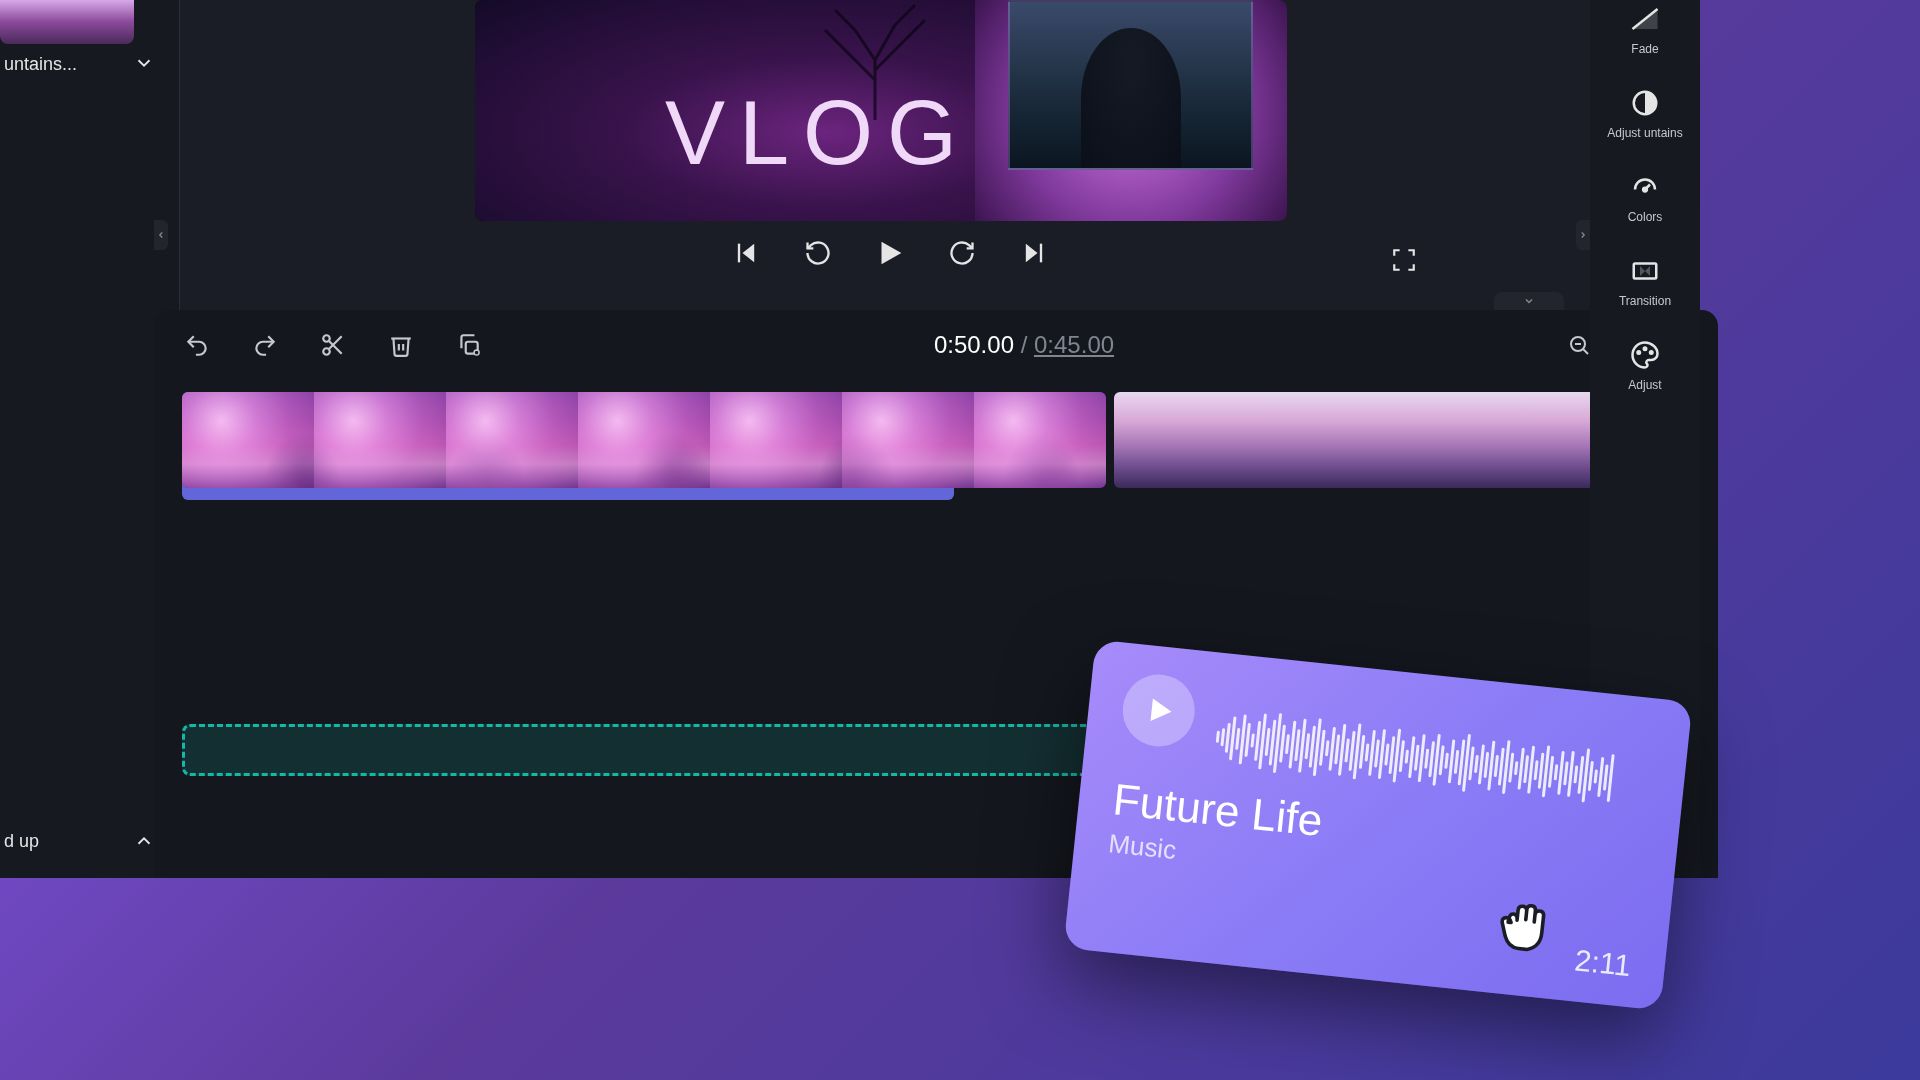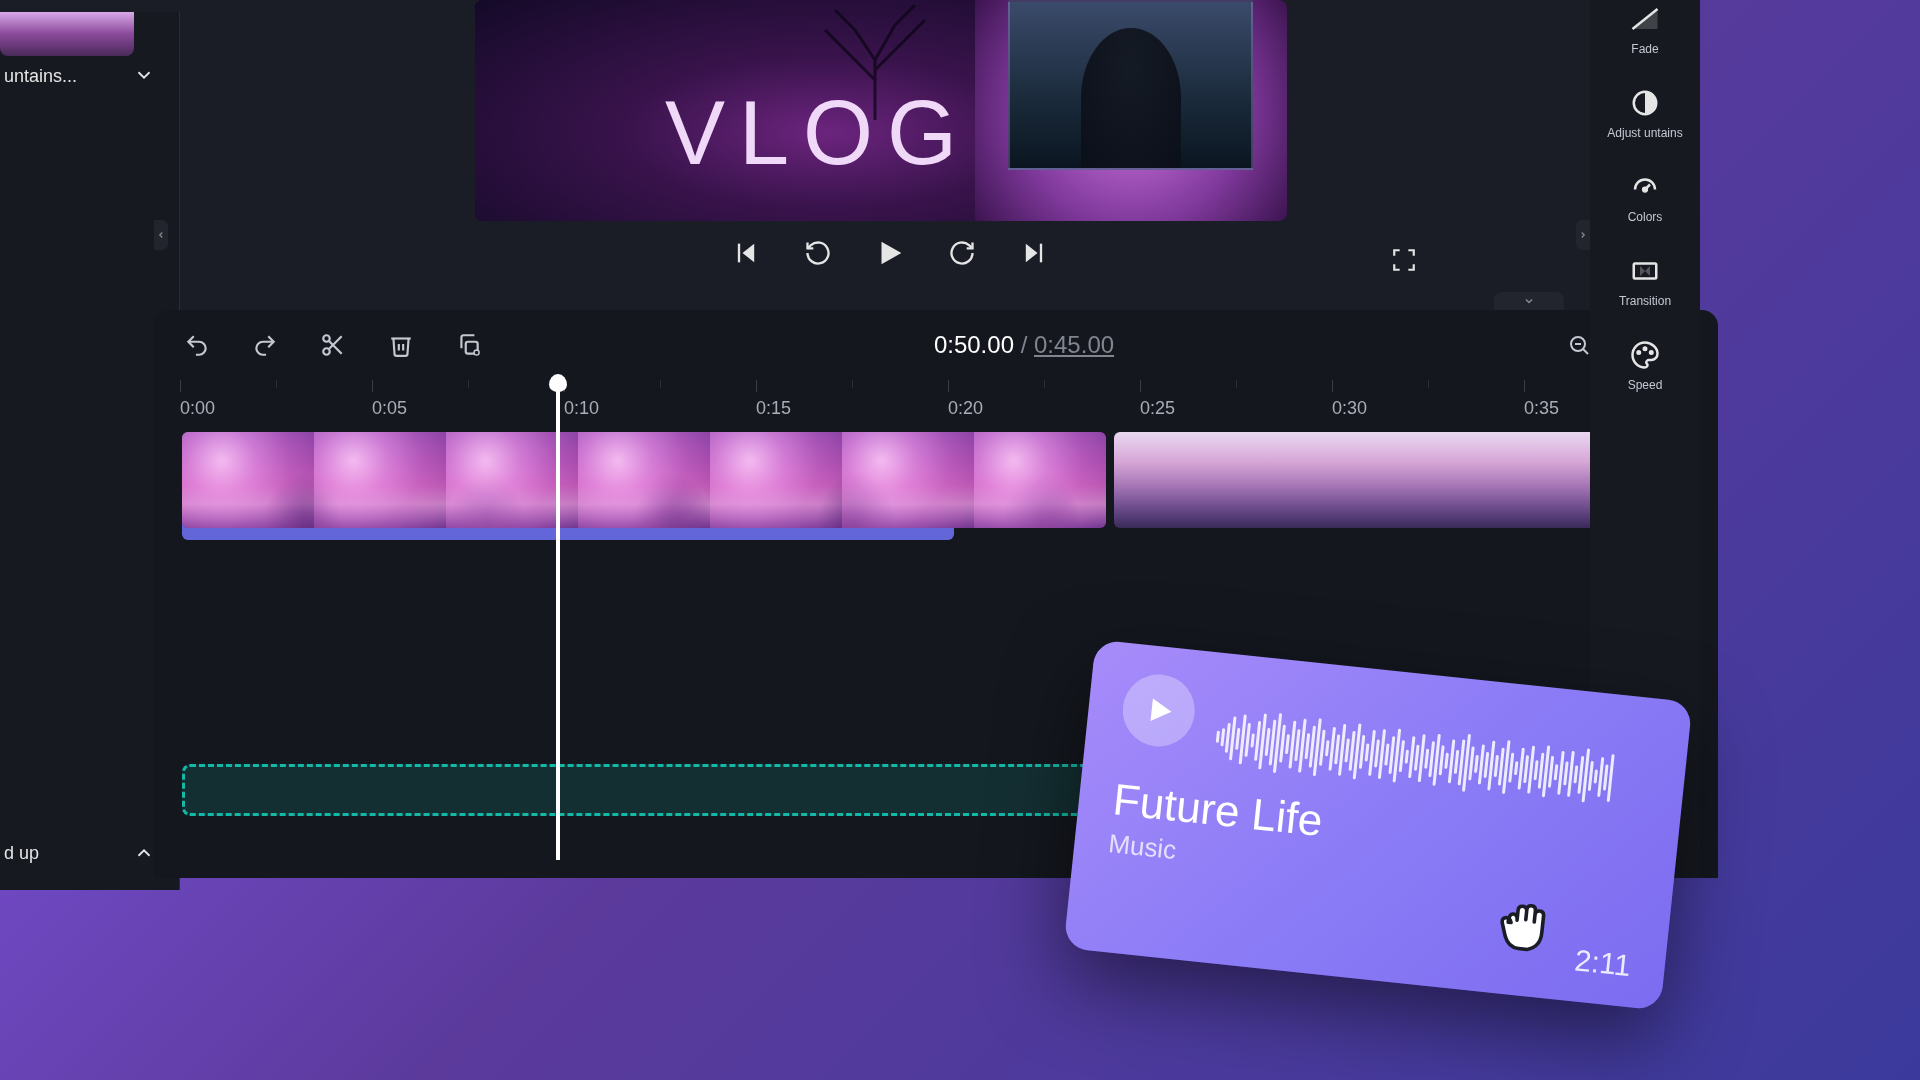--- a/index.html
+++ b/index.html
@@ -1,20 +1,20 @@
 <!DOCTYPE html>
 <html><head>
 <meta charset="utf-8">
 <style>
 * { margin: 0; padding: 0; box-sizing: border-box; font-family: -apple-system, BlinkMacSystemFont, 'Segoe UI', sans-serif; }
 body { width: 1920px; height: 1080px; background: linear-gradient(135deg, #8b5cf6 0%, #5b3a9c 50%, #3b3a9c 100%); overflow: hidden; position: relative; }
 
 .editor-wrap { position: absolute; top: 0; left: 0; width: 1700px; height: 878px; background: #1a1d26; }
 
-.left-sidebar { position: absolute; top: 0; left: 0; width: 180px; height: 878px; background: #161920; border-right: 1px solid #2a2d36; margin-top: 12px; }
+.left-sidebar { position: absolute; top: 0; left: 0; width: 180px; height: 878px; background: #161920; border-right: 1px solid #2a2d36; }
 .thumb-item { position: absolute; top: 0; left: 0; width: 134px; height: 44px; background: linear-gradient(180deg, #d8a8e8 0%, #8a4a9a 50%, #4a2a5a 100%); border-radius: 0 0 8px 8px; }
 .thumb-label { position: absolute; top: 54px; left: 4px; font-size: 18px; color: #e5e5e5; }
 .thumb-chevron { position: absolute; top: 52px; right: 24px; }
 .bottom-label { position: absolute; bottom: 26px; left: 4px; font-size: 18px; color: #e5e5e5; }
 .bottom-chevron { position: absolute; bottom: 26px; right: 24px; }
 
 .collapse-handle { position: absolute; top: 220px; left: 154px; width: 14px; height: 30px; background: #22252e; border-radius: 0 6px 6px 0; display: flex; align-items: center; justify-content: center; }
 
 .preview-area { position: absolute; top: 0; left: 168px; width: 1444px; height: 302px; }
 .preview-canvas { position: absolute; top: 0; left: 307px; width: 812px; height: 221px; background: #000; border-radius: 8px; overflow: hidden; }
@@ -226,39 +226,20 @@
             <svg width="24" height="24" viewBox="0 0 24 24" fill="none" stroke="#c5c8d2" stroke-width="2">
               <polyline points="9 3 3 3 3 9"></polyline>
               <polyline points="15 21 21 21 21 15"></polyline>
               <line x1="3" y1="3" x2="10" y2="10"></line>
               <line x1="21" y1="21" x2="14" y2="14"></line>
             </svg>
           </div>
       </div>
     </div>
 
-    <div class="ruler" id="ruler">
-      <div class="playhead" id="playhead" style="left: 376px;"></div>
-    <div class="ruler-tick" style="left: 0px;">0:00</div>
-        <div class="ruler-minor" style="left: 96px;"></div>
-        <div class="ruler-tick" style="left: 192px;">0:05</div>
-        <div class="ruler-minor" style="left: 288px;"></div>
-        <div class="ruler-tick" style="left: 384px;">0:10</div>
-        <div class="ruler-minor" style="left: 480px;"></div>
-        <div class="ruler-tick" style="left: 576px;">0:15</div>
-        <div class="ruler-minor" style="left: 672px;"></div>
-        <div class="ruler-tick" style="left: 768px;">0:20</div>
-        <div class="ruler-minor" style="left: 864px;"></div>
-        <div class="ruler-tick" style="left: 960px;">0:25</div>
-        <div class="ruler-minor" style="left: 1056px;"></div>
-        <div class="ruler-tick" style="left: 1152px;">0:30</div>
-        <div class="ruler-minor" style="left: 1248px;"></div>
-        <div class="ruler-tick" style="left: 1344px;">0:35</div>
-        <div class="ruler-minor" style="left: 1440px;"></div>
-      </div>
 
     <div class="tracks">
       <div class="track">
         <div class="text-clip" id="textclip0" style="width: 628px;">
           <svg width="20" height="20" viewBox="0 0 24 24" fill="none" stroke="#fff" stroke-width="2">
               <polyline points="4 7 4 4 20 4 20 7"></polyline>
               <line x1="12" y1="4" x2="12" y2="20"></line>
               <line x1="8" y1="20" x2="16" y2="20"></line>
             </svg>
           <span>TRAVEL</span>
@@ -341,21 +322,21 @@
         </svg>
       <span class="tool-label">Transition</span>
     </div>
     <div class="tool-item">
       <svg width="30" height="30" viewBox="0 0 24 24" fill="none" stroke="#e5e5e5" stroke-width="2">
           <path d="M12 2a10 10 0 1 0 0 20c1 0 2-1 2-2s-1-1-1-2 1-2 2-2h2a5 5 0 0 0 5-5c0-5-5-9-10-9z"></path>
           <circle cx="7" cy="10" r="1" fill="#e5e5e5"></circle>
           <circle cx="12" cy="7" r="1" fill="#e5e5e5"></circle>
           <circle cx="17" cy="10" r="1" fill="#e5e5e5"></circle>
         </svg>
-      <span class="tool-label">Speed</span>
+      <span class="tool-label">Adjust</span>
     </div>
   </div>
 </div>
 
 <div class="music-card">
   <div class="music-play">
     <svg width="34" height="34" viewBox="0 0 24 24" fill="#ffffff">
         <polygon points="7 4 21 12 7 20"></polygon>
       </svg>
   </div>

